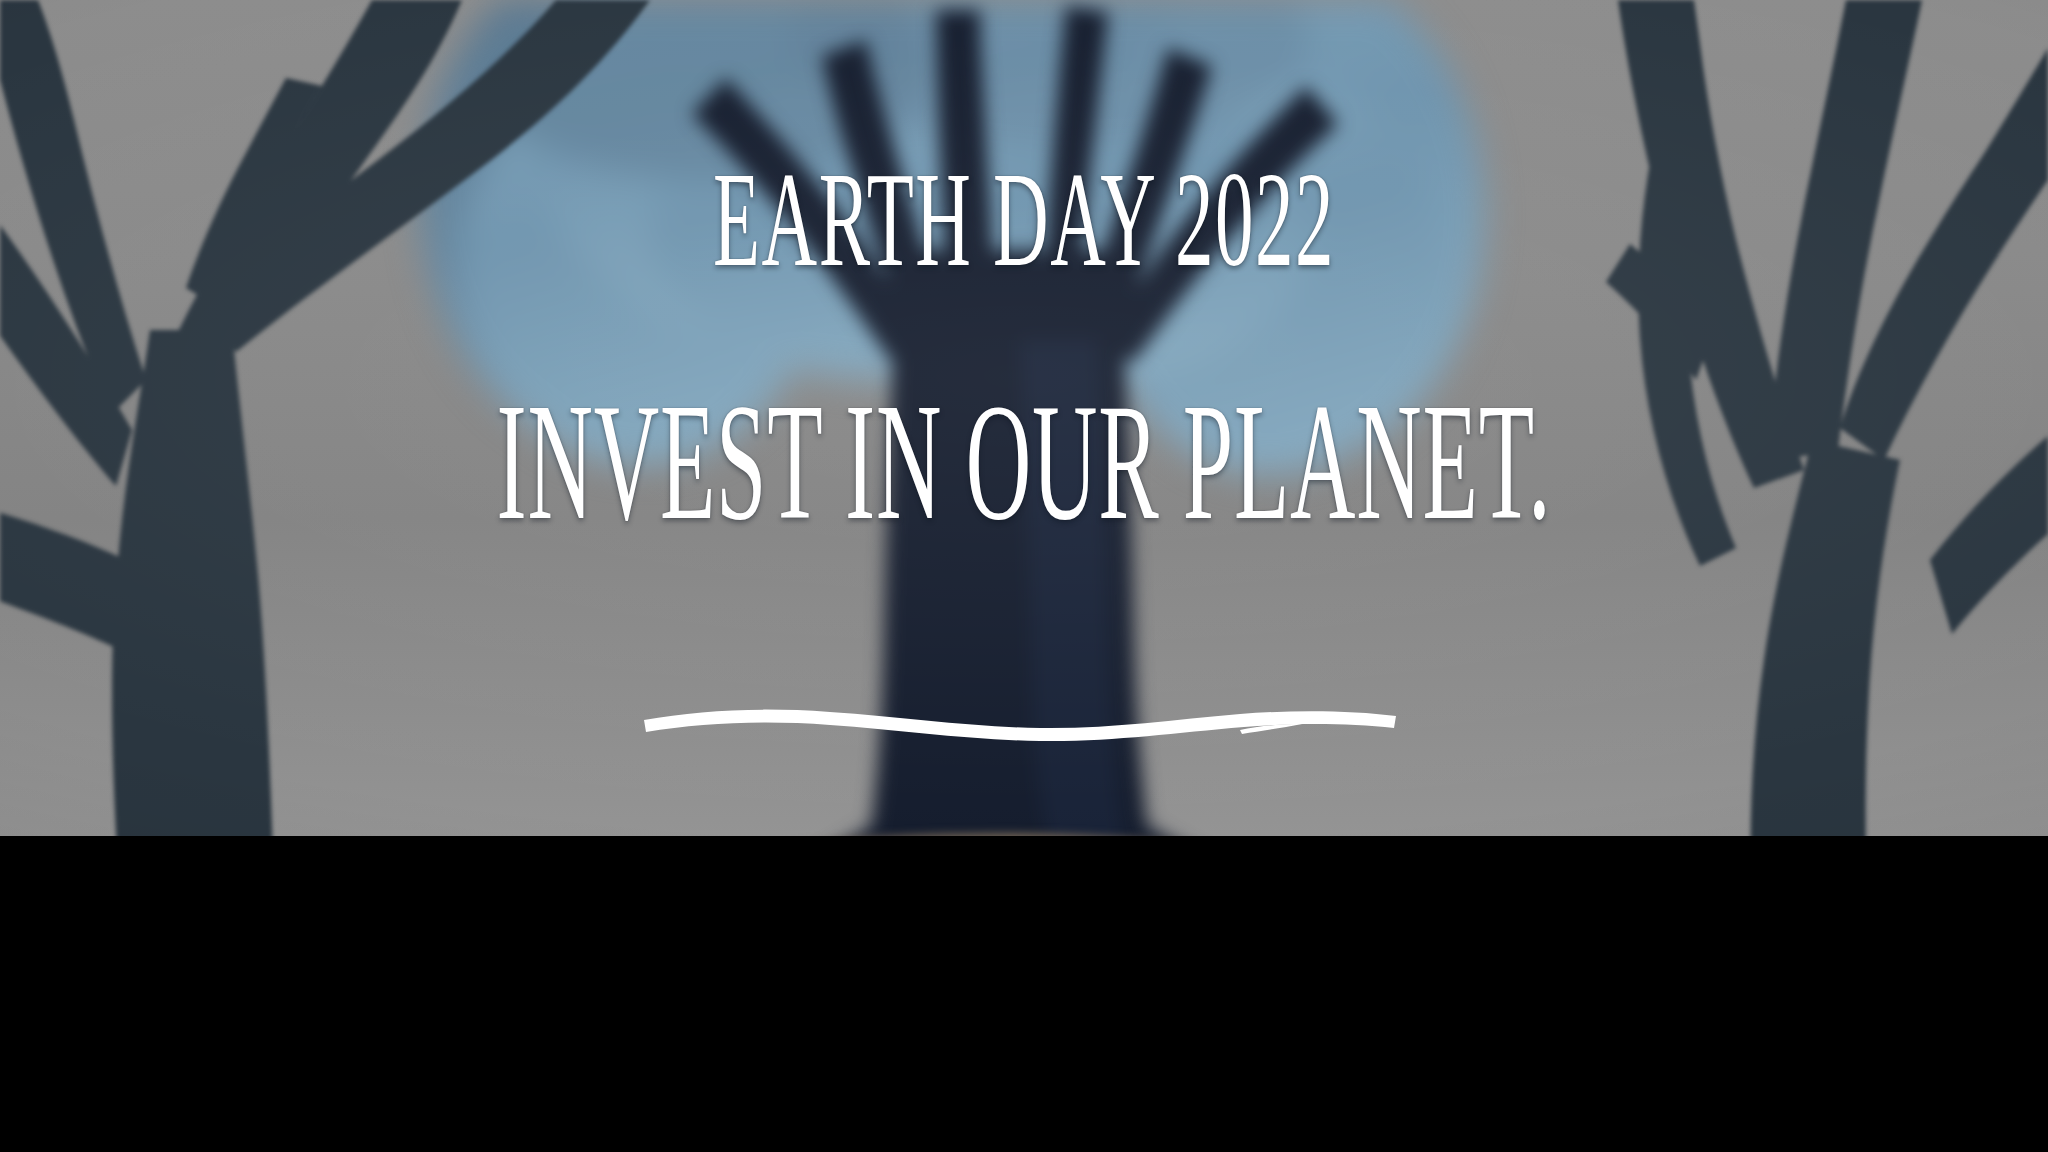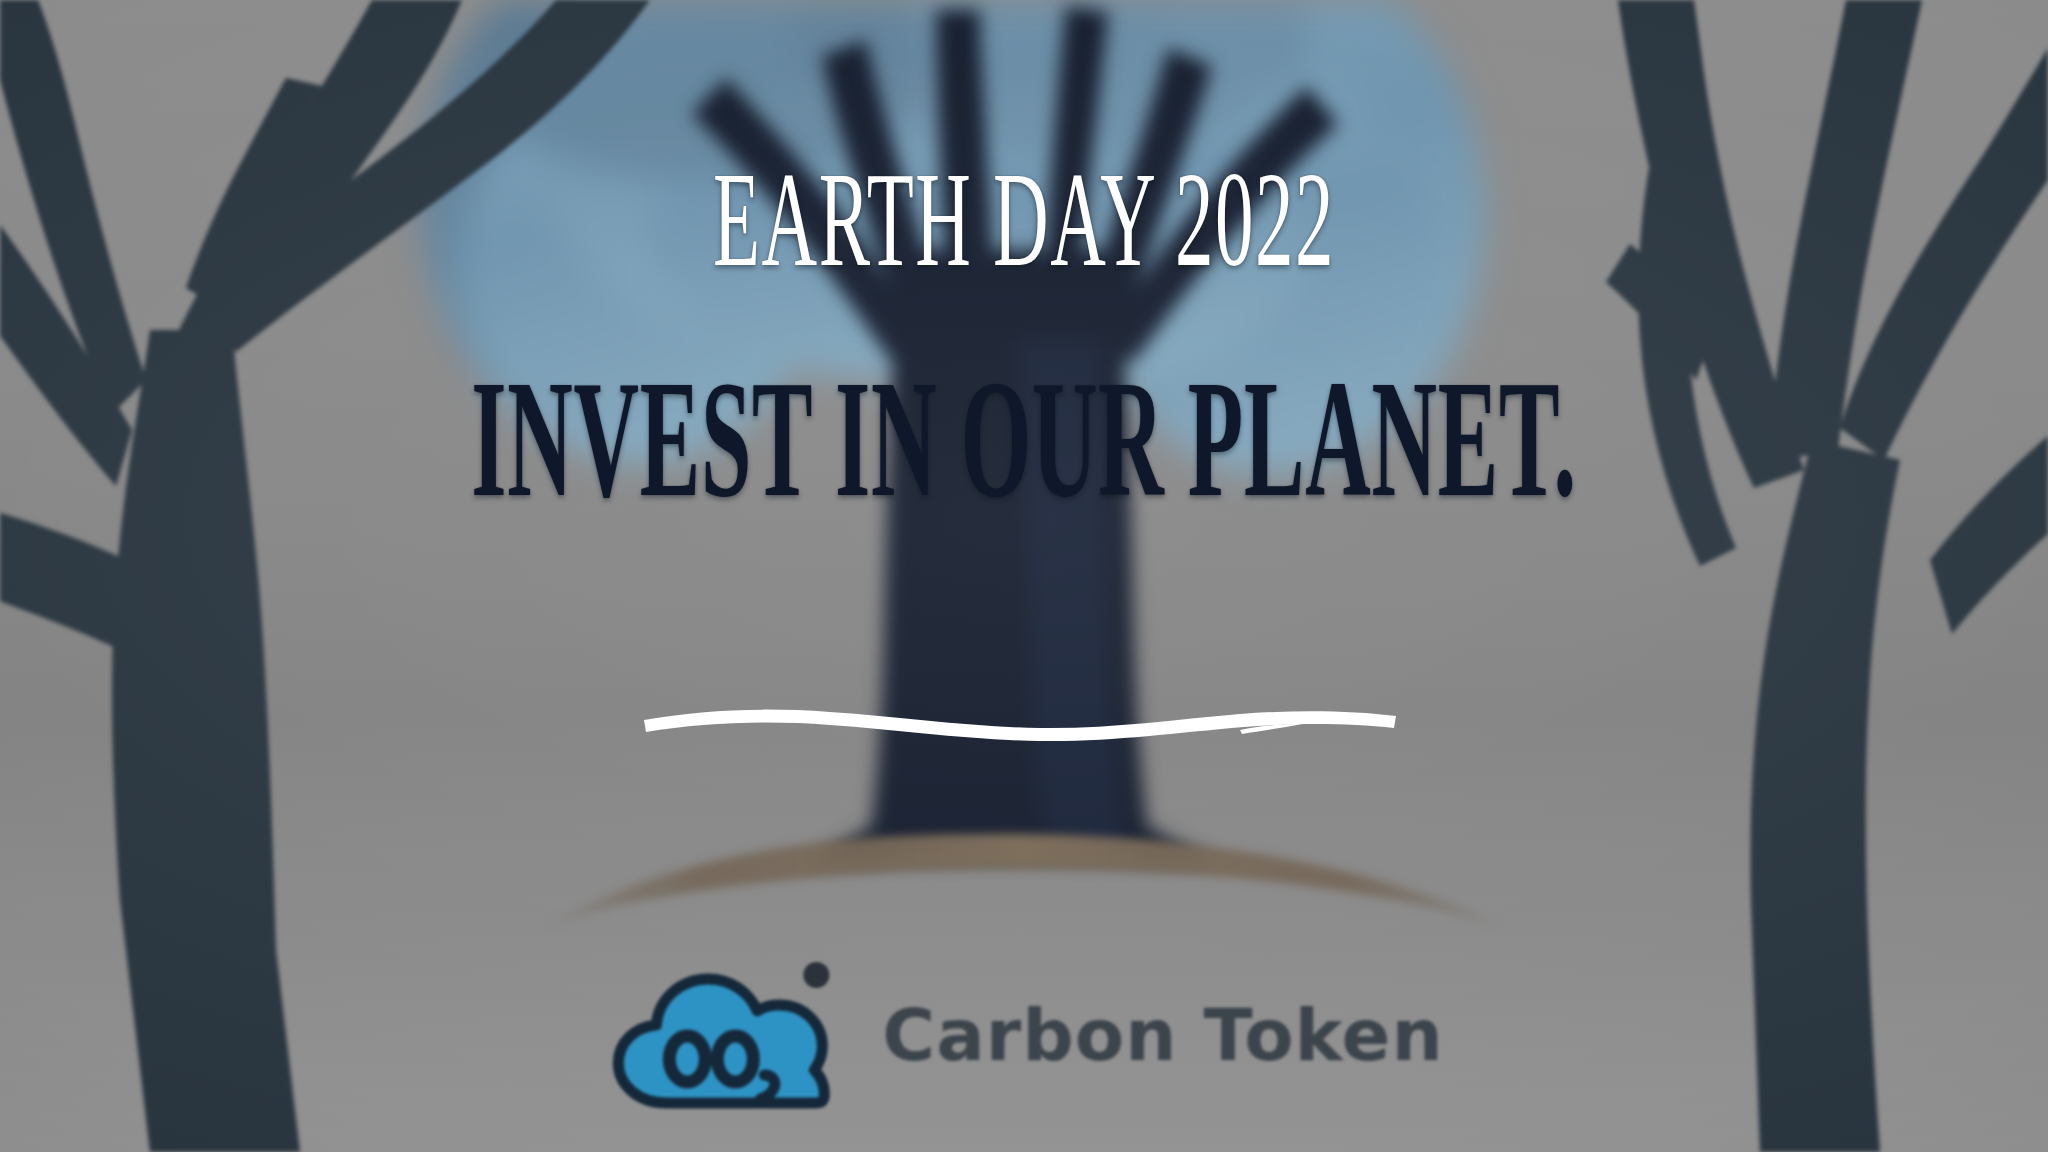--- a/index.html
+++ b/index.html
@@ -1,17 +1,17 @@
 <!DOCTYPE html>
 <html><head>
 <meta charset="utf-8">
 <style>
   html,body{margin:0;padding:0;background:#000;}
   #stage{
-    position:relative;width:2048px;height:1152px;overflow:hidden;
+    position:relative;width:2048px;height:836px;overflow:hidden;
     background:#858585;
     font-family:"Liberation Serif", serif;
   }
 
   
   .bg-wash{
     position:absolute;inset:0;
     background:
       linear-gradient(180deg,#8d8d8d 0%,#898989 30%,#828282 62%,#8c8c8c 84%,#949494 100%);
   }
@@ -40,27 +40,27 @@
     font-family:"Liberation Serif", serif;
     font-size:104px;line-height:1;
     letter-spacing:2px;
     white-space:nowrap;
     font-weight:400;
     transform-origin:center top;
     text-shadow:0 2px 5px rgba(10,18,28,.40), 0 0 2px rgba(10,18,28,.30);
   }
   .title-1 .sq{display:inline-block;transform:scaleX(.74) scaleY(1.30);}
   .title-2{
-    position:absolute;left:50%;top:377px;transform:translateX(-50%);
-    color:#0f172a;
+    position:absolute;left:50%;top:400px;transform:translateX(-50%);
+    color:#ffffff;
     font-family:"Liberation Serif", serif;
     font-size:126px;line-height:1;
     letter-spacing:1px;
     white-space:nowrap;
-    font-weight:700;
+    font-weight:400;
     text-shadow:0 2px 6px rgba(10,18,28,.38), 0 0 2px rgba(10,18,28,.28);
   }
   .title-2 .sq{display:inline-block;transform:scaleX(.72) scaleY(1.32);}
 
   .underline-stroke{
     position:absolute;left:640px;top:690px;width:760px;height:60px;
   }
 
   
   .logo-lockup{

